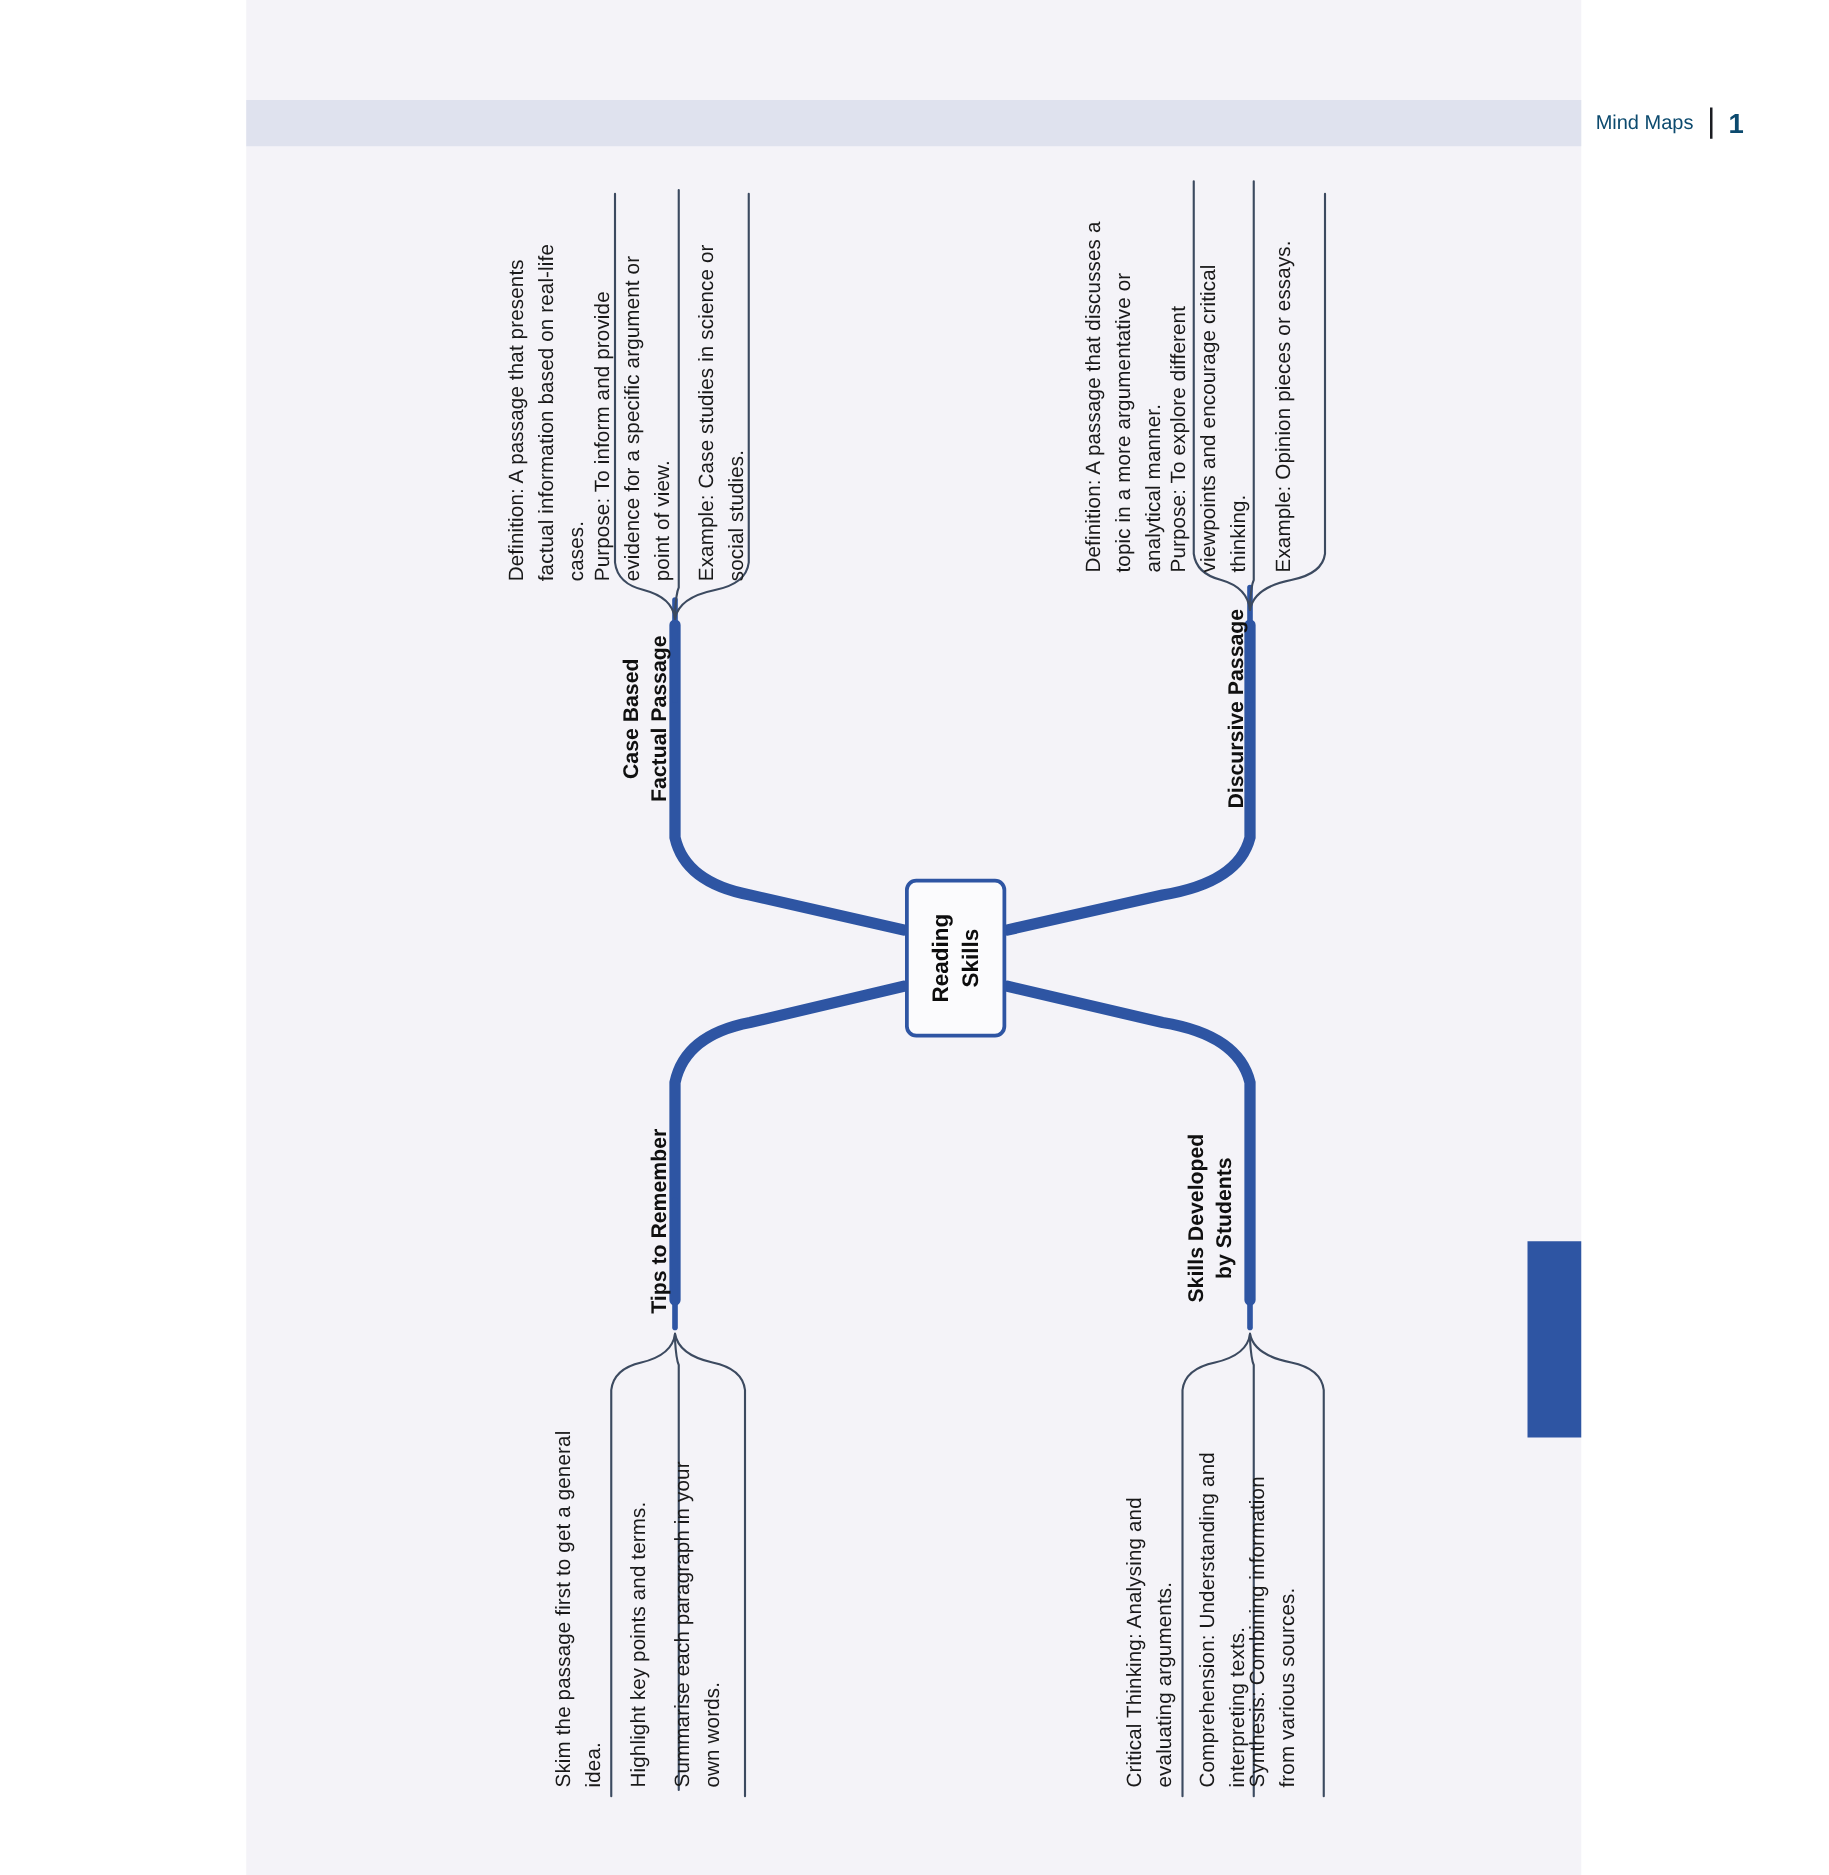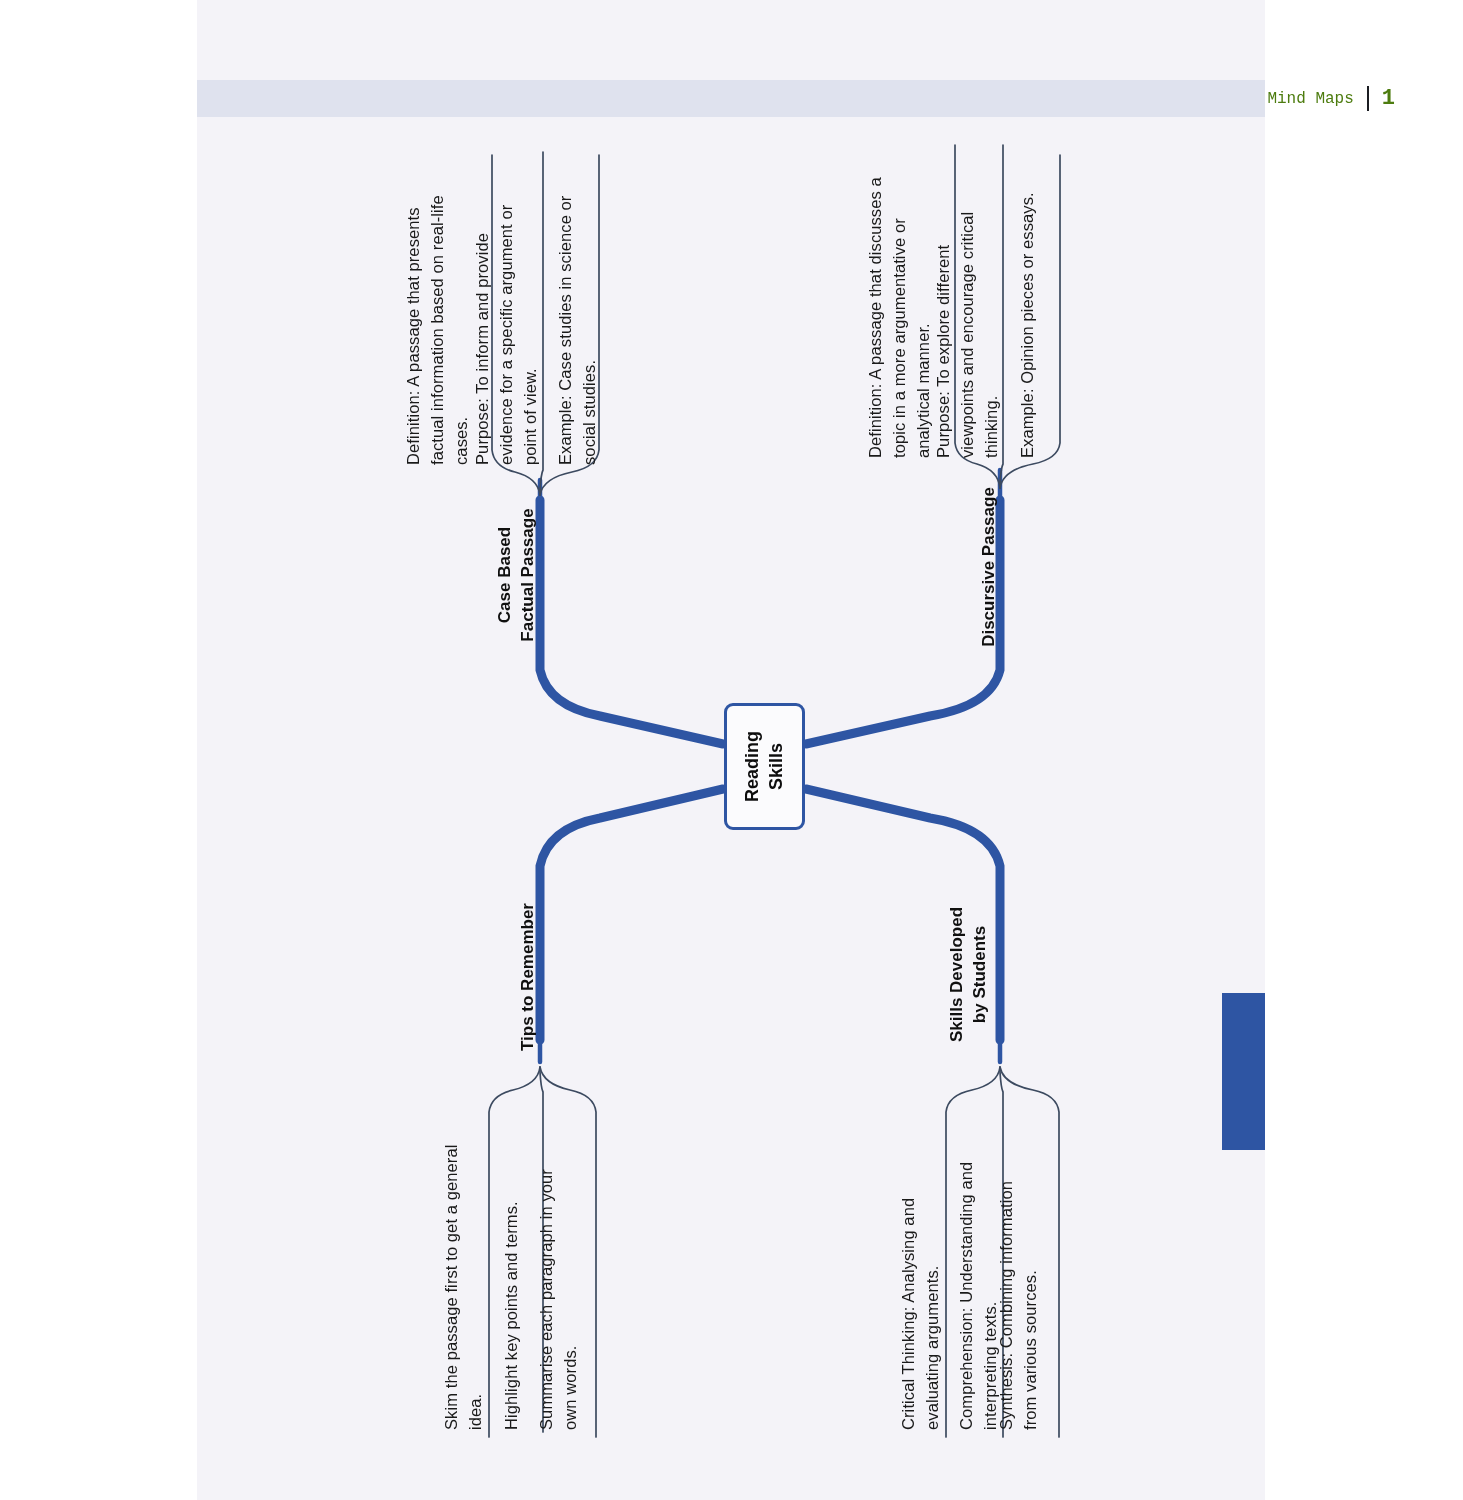--- a/index.html
+++ b/index.html
@@ -19,22 +19,22 @@
     position: absolute;
     left: 0px; top: 80px;
     width: 1068px; height: 37px;
     background: #dfe2ee;
   }
   #header-inner {
     position: absolute;
     right: 68px; top: 80px;
     height: 37px;
     display: flex; align-items: center; gap: 13px;
-    font-family: Liberation Mono, monospace;
-    color: #4d7c0f;
+    font-family: Liberation Sans, sans-serif;
+    color: #0c4a6e;
   }
   #header-sep { width: 2px; height: 25px; background: #1b1d22; display: block; }
   #header-page { font-size: 22px; font-weight: 700; }
 
   #edge-tab {
     position: absolute;
     left: 1222px; top: 993px;
     width: 43px; height: 157px;
     background: #2e55a3;
   }

